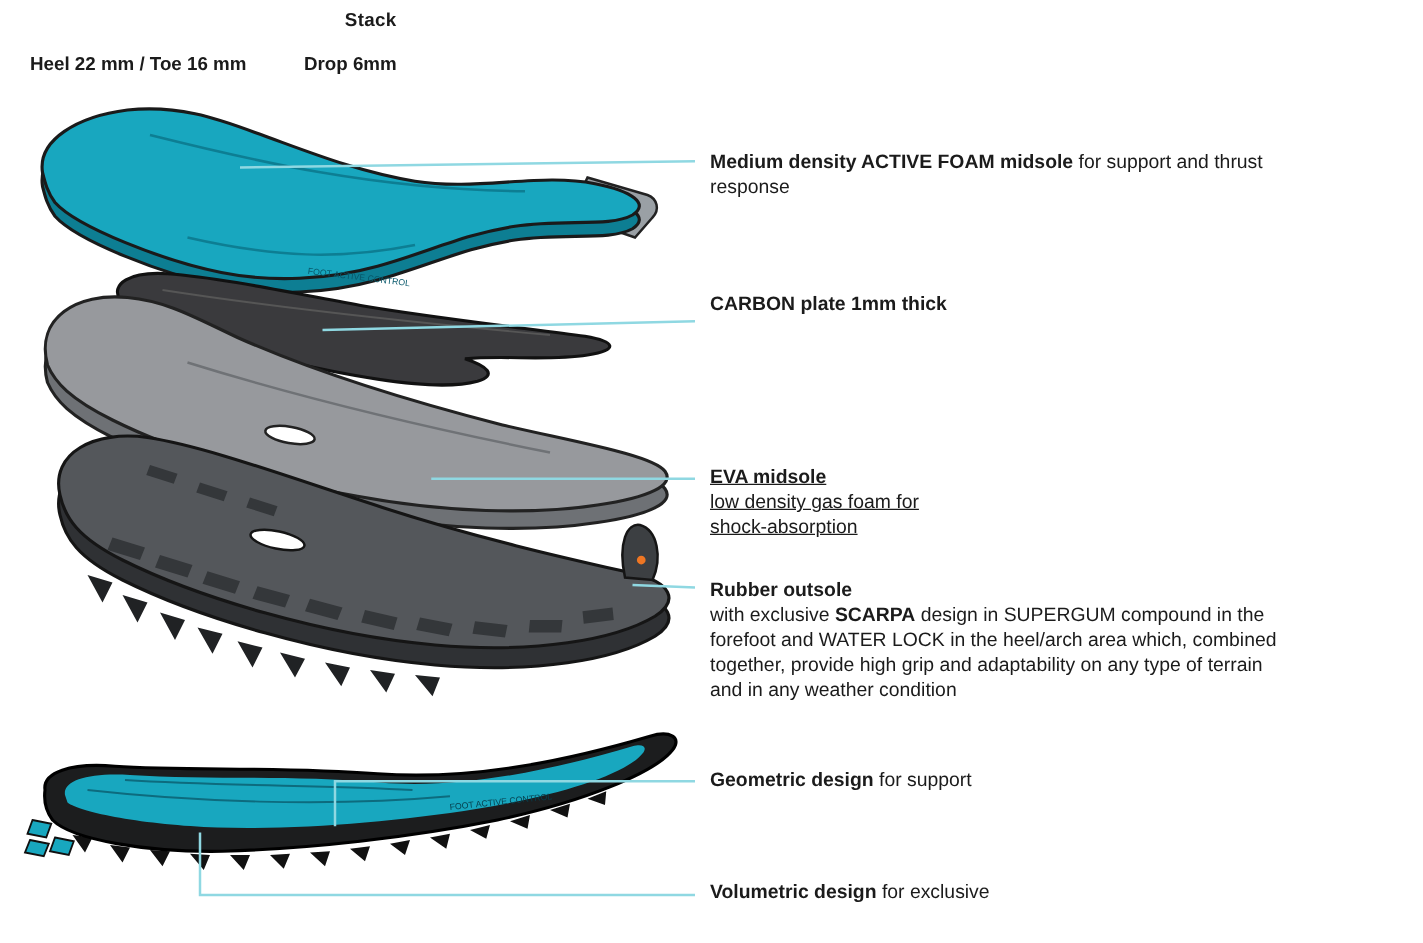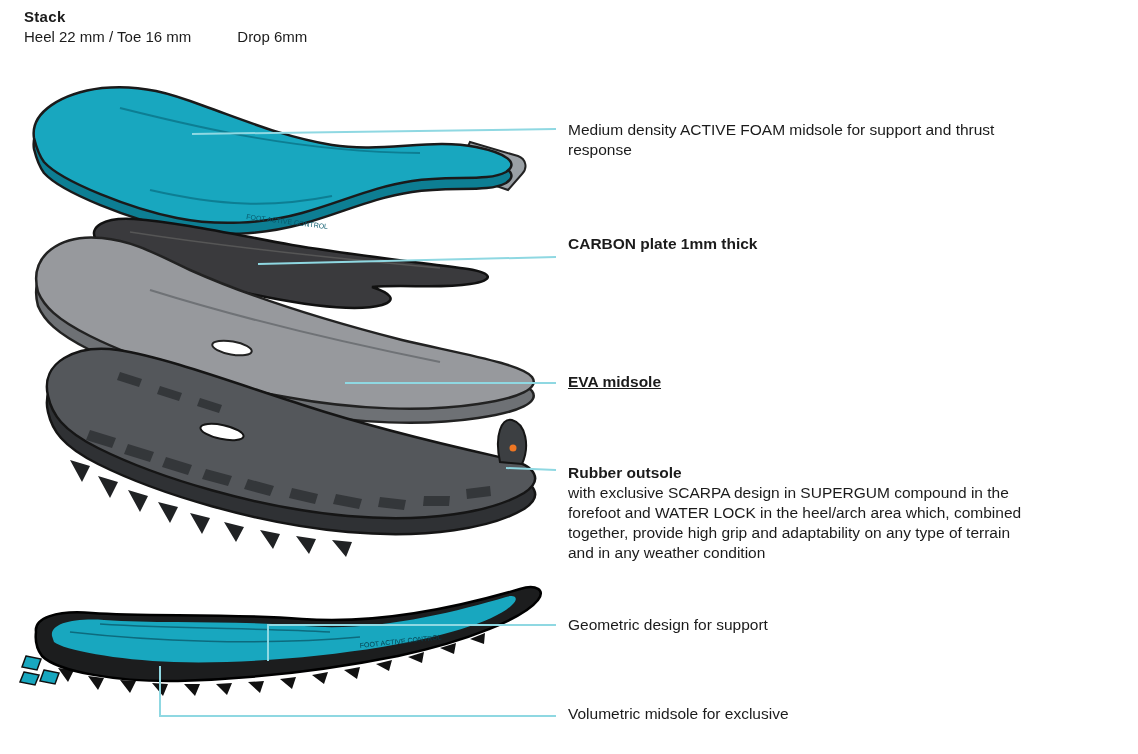--- a/index.html
+++ b/index.html
@@ -7,25 +7,25 @@
     position:relative;
     width:1138px;
     height:754px;
     background:#ffffff;
     font-family:"Liberation Sans", sans-serif;
     color:#1b1b1b;
     overflow:hidden;
   }
   .diagram-svg{position:absolute;left:0;top:0;width:1138px;height:754px;}
   .header{position:absolute;left:24px;top:8px;}
-  .header .title{font-size:15px;font-weight:bold;letter-spacing:.3px;}
-  .header .specs{font-size:15px;margin-top:3px;}
+  .header .title{font-size:15px;font-weight:bold;letter-spacing:.3px;text-align:right;}
+  .header .specs{font-size:15px;margin-top:18px;font-weight:bold;}
   .header .drop{margin-left:46px;}
   .callout{position:absolute;left:568px;font-size:15.5px;line-height:20px;}
-  .callout b{font-weight:normal;}
+  .callout b{font-weight:bold;}
   .w440{width:470px;}
   .c-title{font-weight:bold;margin:0;}
   .c-body{margin:0;}
   .eva-body{max-width:195px;}
   #co-active{top:120px;}
   #co-carbon{top:234px;}
   #co-eva{top:372px;text-decoration:underline;}
   #co-outsole{top:463px;}
   #co-geometric{top:615px;}
   #co-volumetric{top:704px;}
@@ -96,28 +96,29 @@
   <div class="callout w440" id="co-active">
     <p class="c-body"><b>Medium density ACTIVE FOAM midsole</b><span> for support and thrust response</span></p>
   </div>
 
   <div class="callout w440" id="co-carbon">
     <p class="c-title">CARBON plate 1mm thick</p>
   </div>
 
   <div class="callout" id="co-eva">
     <p class="c-title">EVA midsole</p>
+    <p class="c-body eva-body">low density gas foam for shock-absorption</p>
   </div>
 
   <div class="callout" id="co-geometric">
     <p class="c-body"><b>Geometric design</b><span> for support</span></p>
   </div>
 
   <div class="callout w440" id="co-outsole">
     <p class="c-title">Rubber outsole</p>
     <p class="c-body"><span>with exclusive </span><b>SCARPA</b><span> design in SUPERGUM compound in the forefoot and WATER LOCK in the heel/arch area which, combined together, provide high grip and adaptability on any type of terrain and in any weather condition</span></p>
   </div>
 
   <div class="callout" id="co-volumetric">
-    <p class="c-body"><b>Volumetric midsole</b><span> for exclusive</span></p>
+    <p class="c-body"><b>Volumetric design</b><span> for exclusive</span></p>
   </div>
 
 </div>
 
 </body></html>

